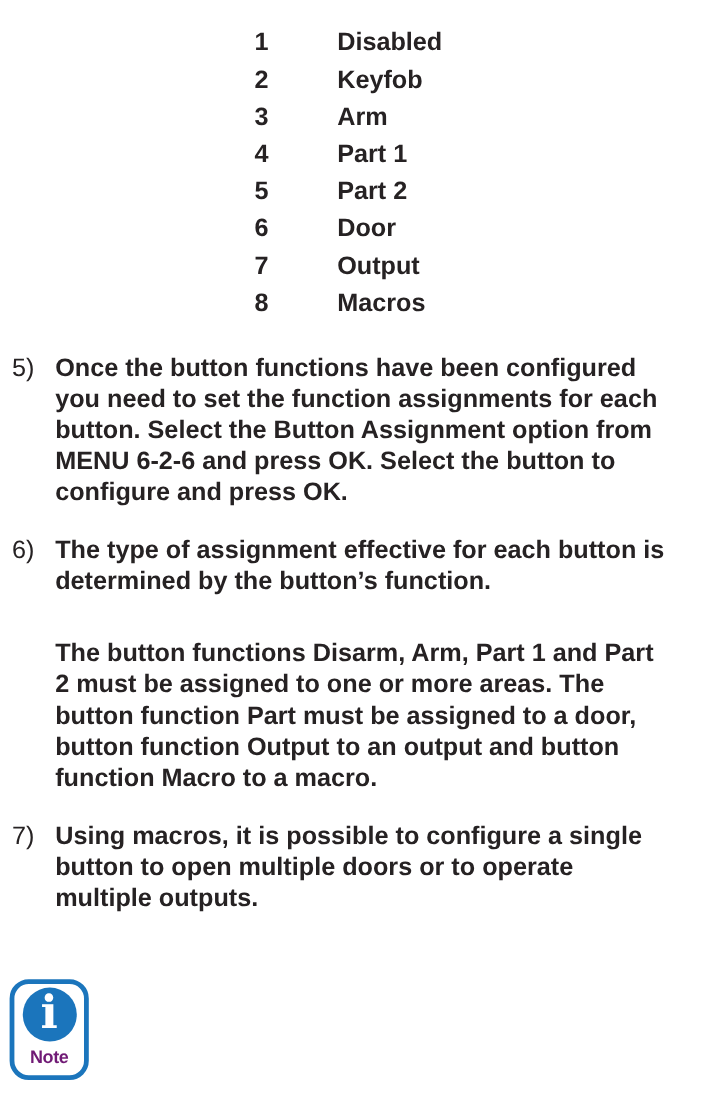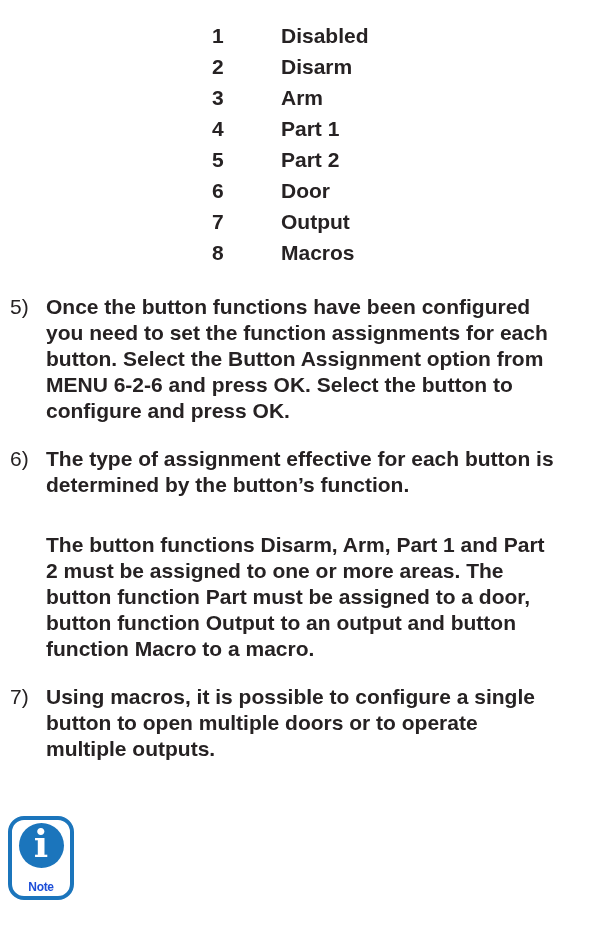--- a/index.html
+++ b/index.html
@@ -66,24 +66,24 @@
   }
   .note-i {
     font-family: "DejaVu Serif", serif;
     font-weight: 700;
     font-size: 38px;
     line-height: 1;
     color: #ffffff;
     transform: translateY(-2px);
   }
   .note-label {
-    color: #1d4ed8;
+    color: #701a75;
     font-weight: 700;
-    font-size: 12px;
-    margin-top: 12px;
+    font-size: 15px;
+    margin-top: 5px;
     letter-spacing: -0.3px;
   }
   .note-text {
     margin-left: 17px;
     padding-top: 1px;
     font-style: italic;
     font-weight: 400;
     font-size: 22px;
     line-height: 31px;
   }
@@ -93,21 +93,21 @@
 
 <div class="page">
 
   <div class="function-list">
     <div class="fl-row">
       <span class="fl-num">1</span>
       <span class="fl-label">Disabled</span>
     </div>
     <div class="fl-row">
       <span class="fl-num">2</span>
-      <span class="fl-label">Disarm</span>
+      <span class="fl-label">Keyfob</span>
     </div>
     <div class="fl-row">
       <span class="fl-num">3</span>
       <span class="fl-label">Arm</span>
     </div>
     <div class="fl-row">
       <span class="fl-num">4</span>
       <span class="fl-label">Part 1</span>
     </div>
     <div class="fl-row">

